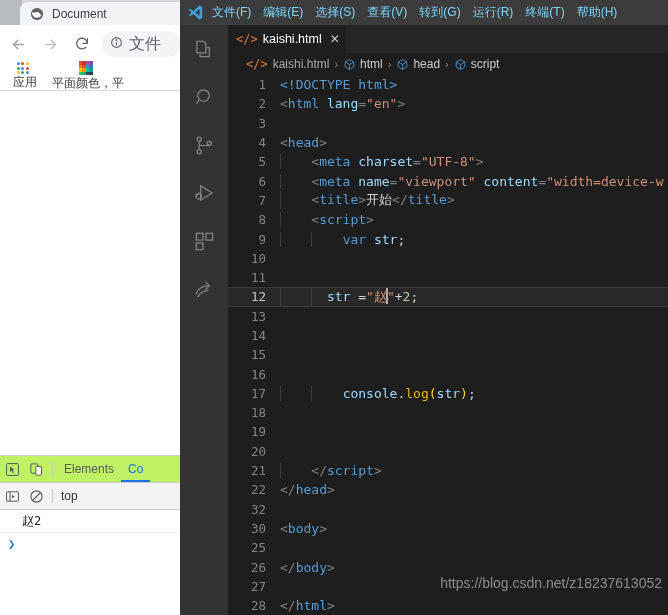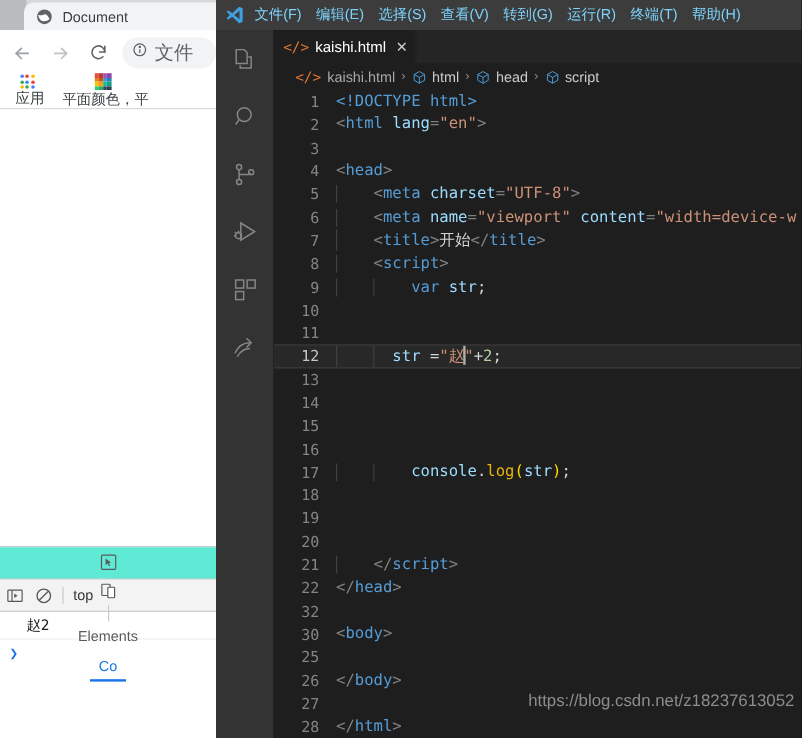--- a/index.html
+++ b/index.html
@@ -156,22 +156,21 @@
     height: 160px;
     background: #ffffff;
     border-top: 1px solid #cccccc;
     font-family: "Liberation Sans", sans-serif;
   }
   #dt-tabbar {
     height: 26px;
     display: flex;
     align-items: center;
     border-bottom: 1px solid #cccccc;
-    background: #5eead4;
-    flex-direction: column;
+    background: #bef264;
   }
   .dt-icon-btn {
     width: 24px; height: 24px;
     display: flex; align-items: center; justify-content: center;
     flex: none;
   }
   .dt-sep {
     width: 1px; height: 14px;
     background: #cacaca;
     margin: 0 4px;

